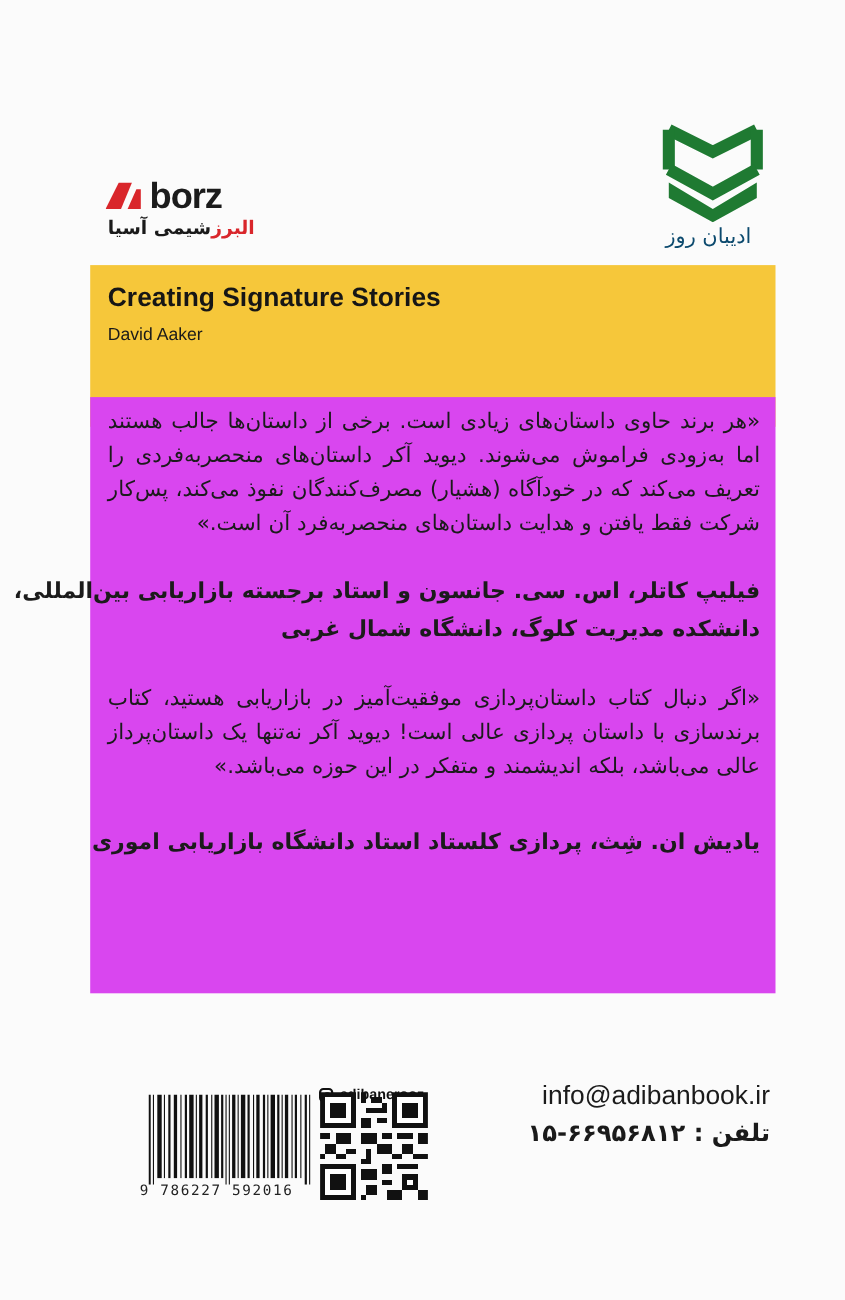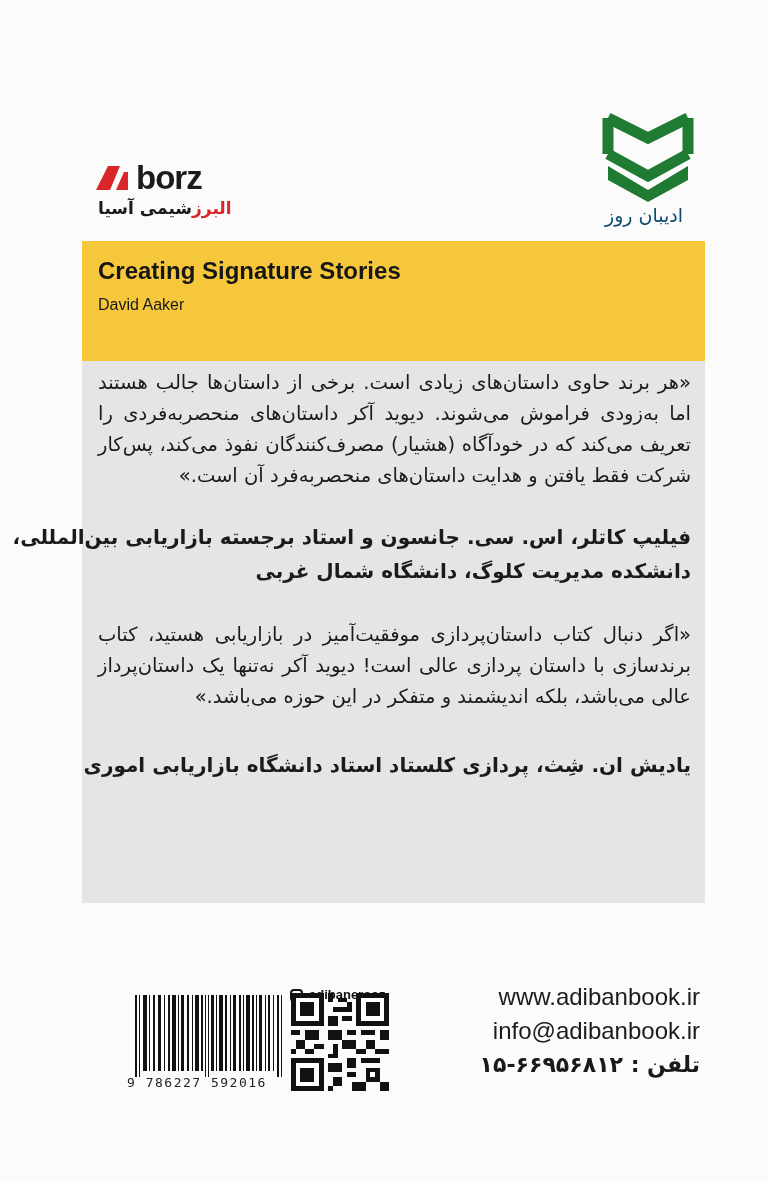--- a/index.html
+++ b/index.html
@@ -14,21 +14,21 @@
   
   #adiban{left:594px;top:110px;width:110px;height:125px;}
   #adiban svg{position:absolute;left:8px;top:0;}
   #adiban .name{position:absolute;left:0;top:94px;width:100px;text-align:center;color:#0c4a6e;font-size:19px;direction:rtl;white-space:nowrap;}
   
   #band{left:82px;top:241px;width:623px;height:147px;background:#f6c73a;}
   #band .title{position:absolute;left:16px;top:16px;font-family:"Liberation Sans",sans-serif;font-weight:bold;font-size:24px;color:#161616;white-space:nowrap;}
   #band .a1{position:absolute;left:16px;top:55px;font-family:"Liberation Sans",sans-serif;font-size:16px;color:#1a1a1a;white-space:nowrap;}
   #band .a2{position:absolute;left:16px;top:86px;font-family:"Liberation Sans",sans-serif;font-size:20px;color:#1a1a1a;white-space:nowrap;}
   
-  #body{left:82px;top:361px;width:623px;height:542px;background:#e5e5e5;}
+  #body{left:82px;top:361px;width:623px;height:542px;background:#d946ef;}
   .quote{position:absolute;left:16px;right:14px;direction:rtl;text-align:justify;text-align-last:right;font-size:19.5px;line-height:31px;color:#1b1b1b;}
   .attrib{position:absolute;right:14px;direction:rtl;text-align:right;font-size:20px;font-weight:bold;color:#1b1b1b;white-space:nowrap;}
   
   #barcode{left:83px;top:995px;width:160px;height:100px;margin-left:44px;}
   #barcode .bars{position:absolute;left:8px;top:0;width:150px;height:82px;}
   #barcode .num{position:absolute;left:0;top:80px;font-family:"DejaVu Sans Mono",monospace;font-size:13px;letter-spacing:1.5px;color:#222;white-space:nowrap;}
   #insta{left:290px;top:988px;width:130px;height:20px;padding-left:28px;}
   #insta .ico{position:absolute;left:0;top:1px;width:13px;height:13px;border:2px solid #111;border-radius:4px;box-sizing:border-box;}
   #insta .ico::after{content:"";position:absolute;left:2px;top:2px;width:5px;height:5px;border:1.6px solid #111;border-radius:50%;}
   #insta .handle{position:absolute;left:19px;top:-1px;font-family:"Liberation Sans",sans-serif;font-weight:bold;font-size:13px;color:#111;}
@@ -164,16 +164,15 @@
       <rect x="17" y="17" width="1" height="1" fill="#fff"></rect>
     <rect x="9" y="18" width="2" height="2"></rect>
       <rect x="12" y="17" width="2" height="1"></rect>
       <rect x="13" y="19" width="3" height="2"></rect>
       <rect x="19" y="19" width="2" height="2"></rect>
       <rect x="8" y="20" width="1" height="1"></rect>
   </g>
 </svg>
 
 <div id="contact" class="abs">
-  <div class="l">www.adibanbook.ir</div>
   <div class="l">info@adibanbook.ir</div>
   <div class="tel">تلفن : ۶۶۹۵۶۸۱۲-۱۵</div>
 </div>
 
 </body></html>

